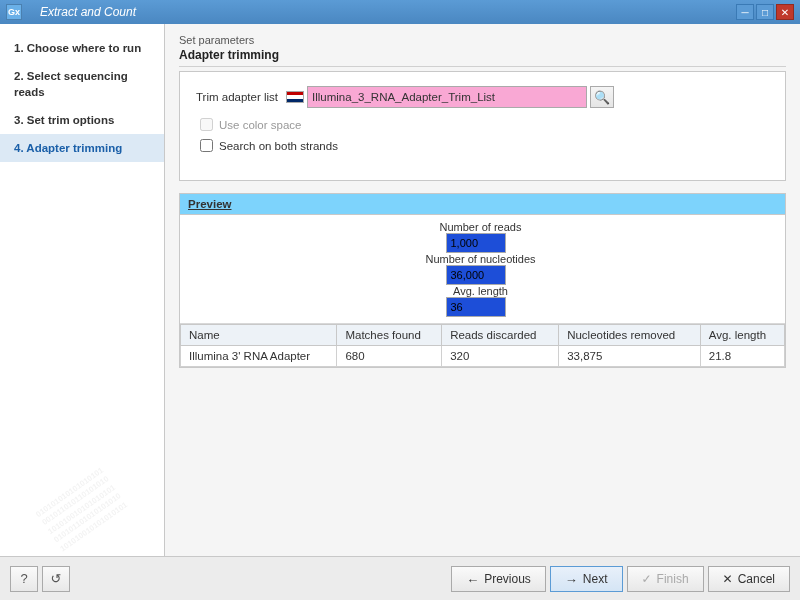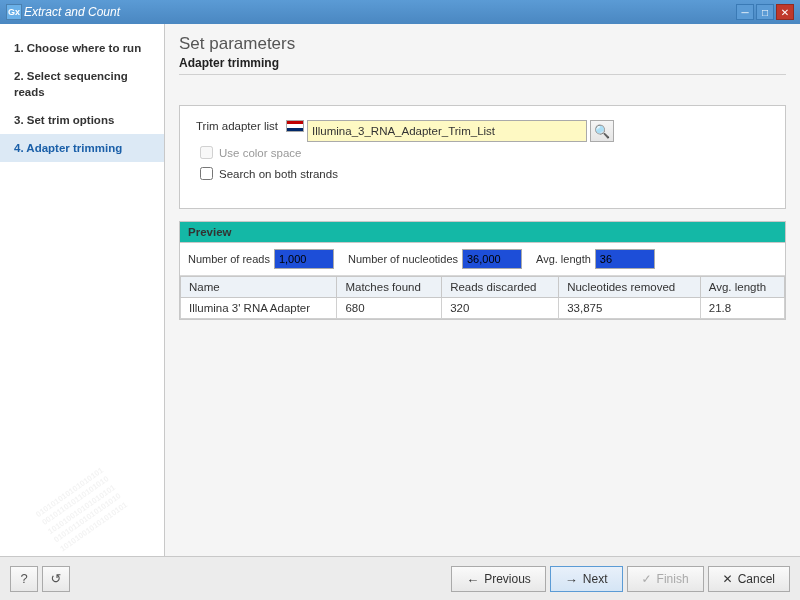--- a/index.html
+++ b/index.html
@@ -17,21 +17,21 @@
       background: linear-gradient(to bottom, #5b9bd5, #4a87c1);
       height: 24px;
       display: flex;
       align-items: center;
       padding: 0 6px;
       user-select: none;
     }
     .title-bar-icon {
       width: 16px;
       height: 16px;
-      margin-right: 2px;
+      margin-right: 18px;
       background: #6ab0e8;
       border: 1px solid #4a80b0;
       display: flex;
       align-items: center;
       justify-content: center;
       font-size: 9px;
       color: white;
       font-weight: bold;
     }
     .title-bar-title {
@@ -109,44 +109,45 @@
 
     
     .content-area {
       flex: 1;
       padding: 10px 14px;
       background: #f5f5f5;
       overflow-y: auto;
     }
 
     .section-label {
-      font-size: 17px;
+      font-size: 11px;
       color: #555;
       margin-bottom: 2px;
     }
     .section-title {
       font-size: 12px;
       font-weight: bold;
       color: #222;
-      margin-bottom: 30px;
+      margin-bottom: 4px;
       padding-bottom: 4px;
       border-bottom: 1px solid #d0d0d0;
     }
 
     
     .param-group {
       background: white;
       border: 1px solid #c8c8c8;
       padding: 14px 16px 20px;
       margin-bottom: 12px;
     }
 
     .field-row {
       display: flex;
-      margin-bottom: 4px;
+      align-items: center;
+      margin-bottom: 10px;
     }
     .field-label {
       font-size: 11.5px;
       color: #333;
       margin-right: 8px;
       white-space: nowrap;
     }
     .flag-icon {
       width: 18px;
       height: 12px;
@@ -156,21 +157,21 @@
         #bf0000 0%, #bf0000 33%,
         white 33%, white 66%,
         #002868 66%, #002868 100%
       );
       border: 1px solid #aaa;
       margin-right: 3px;
       flex-shrink: 0;
     }
     .text-input {
       border: 1px solid #aaa;
-      background: #fef9c3;
+      background: #f9a8d4;
       height: 22px;
       padding: 0 4px;
       font-size: 11.5px;
       color: #333;
       flex: 1;
     }
     .browse-btn {
       width: 24px;
       height: 22px;
       border: 1px solid #aaa;
@@ -201,33 +202,35 @@
     }
     .checkbox-label.enabled { color: #333; }
 
     
     .preview-section {
       background: white;
       border: 1px solid #c8c8c8;
       padding: 0;
     }
     .preview-header {
-      background: #14b8a6;
+      background: #7dd3fc;
       border-bottom: 1px solid #c8c8c8;
       padding: 4px 8px;
       font-size: 11.5px;
       font-weight: bold;
       color: #333;
+      text-decoration: underline;
     }
     .preview-stats {
       display: flex;
       align-items: center;
       padding: 6px 8px;
       border-bottom: 1px solid #d8d8d8;
       background: white;
+      flex-direction: column;
     }
     .stat-label {
       font-size: 11px;
       color: #333;
       margin-right: 4px;
       white-space: nowrap;
     }
     .stat-value {
       border: 1px solid #aaa;
       background: #1d4ed8;

